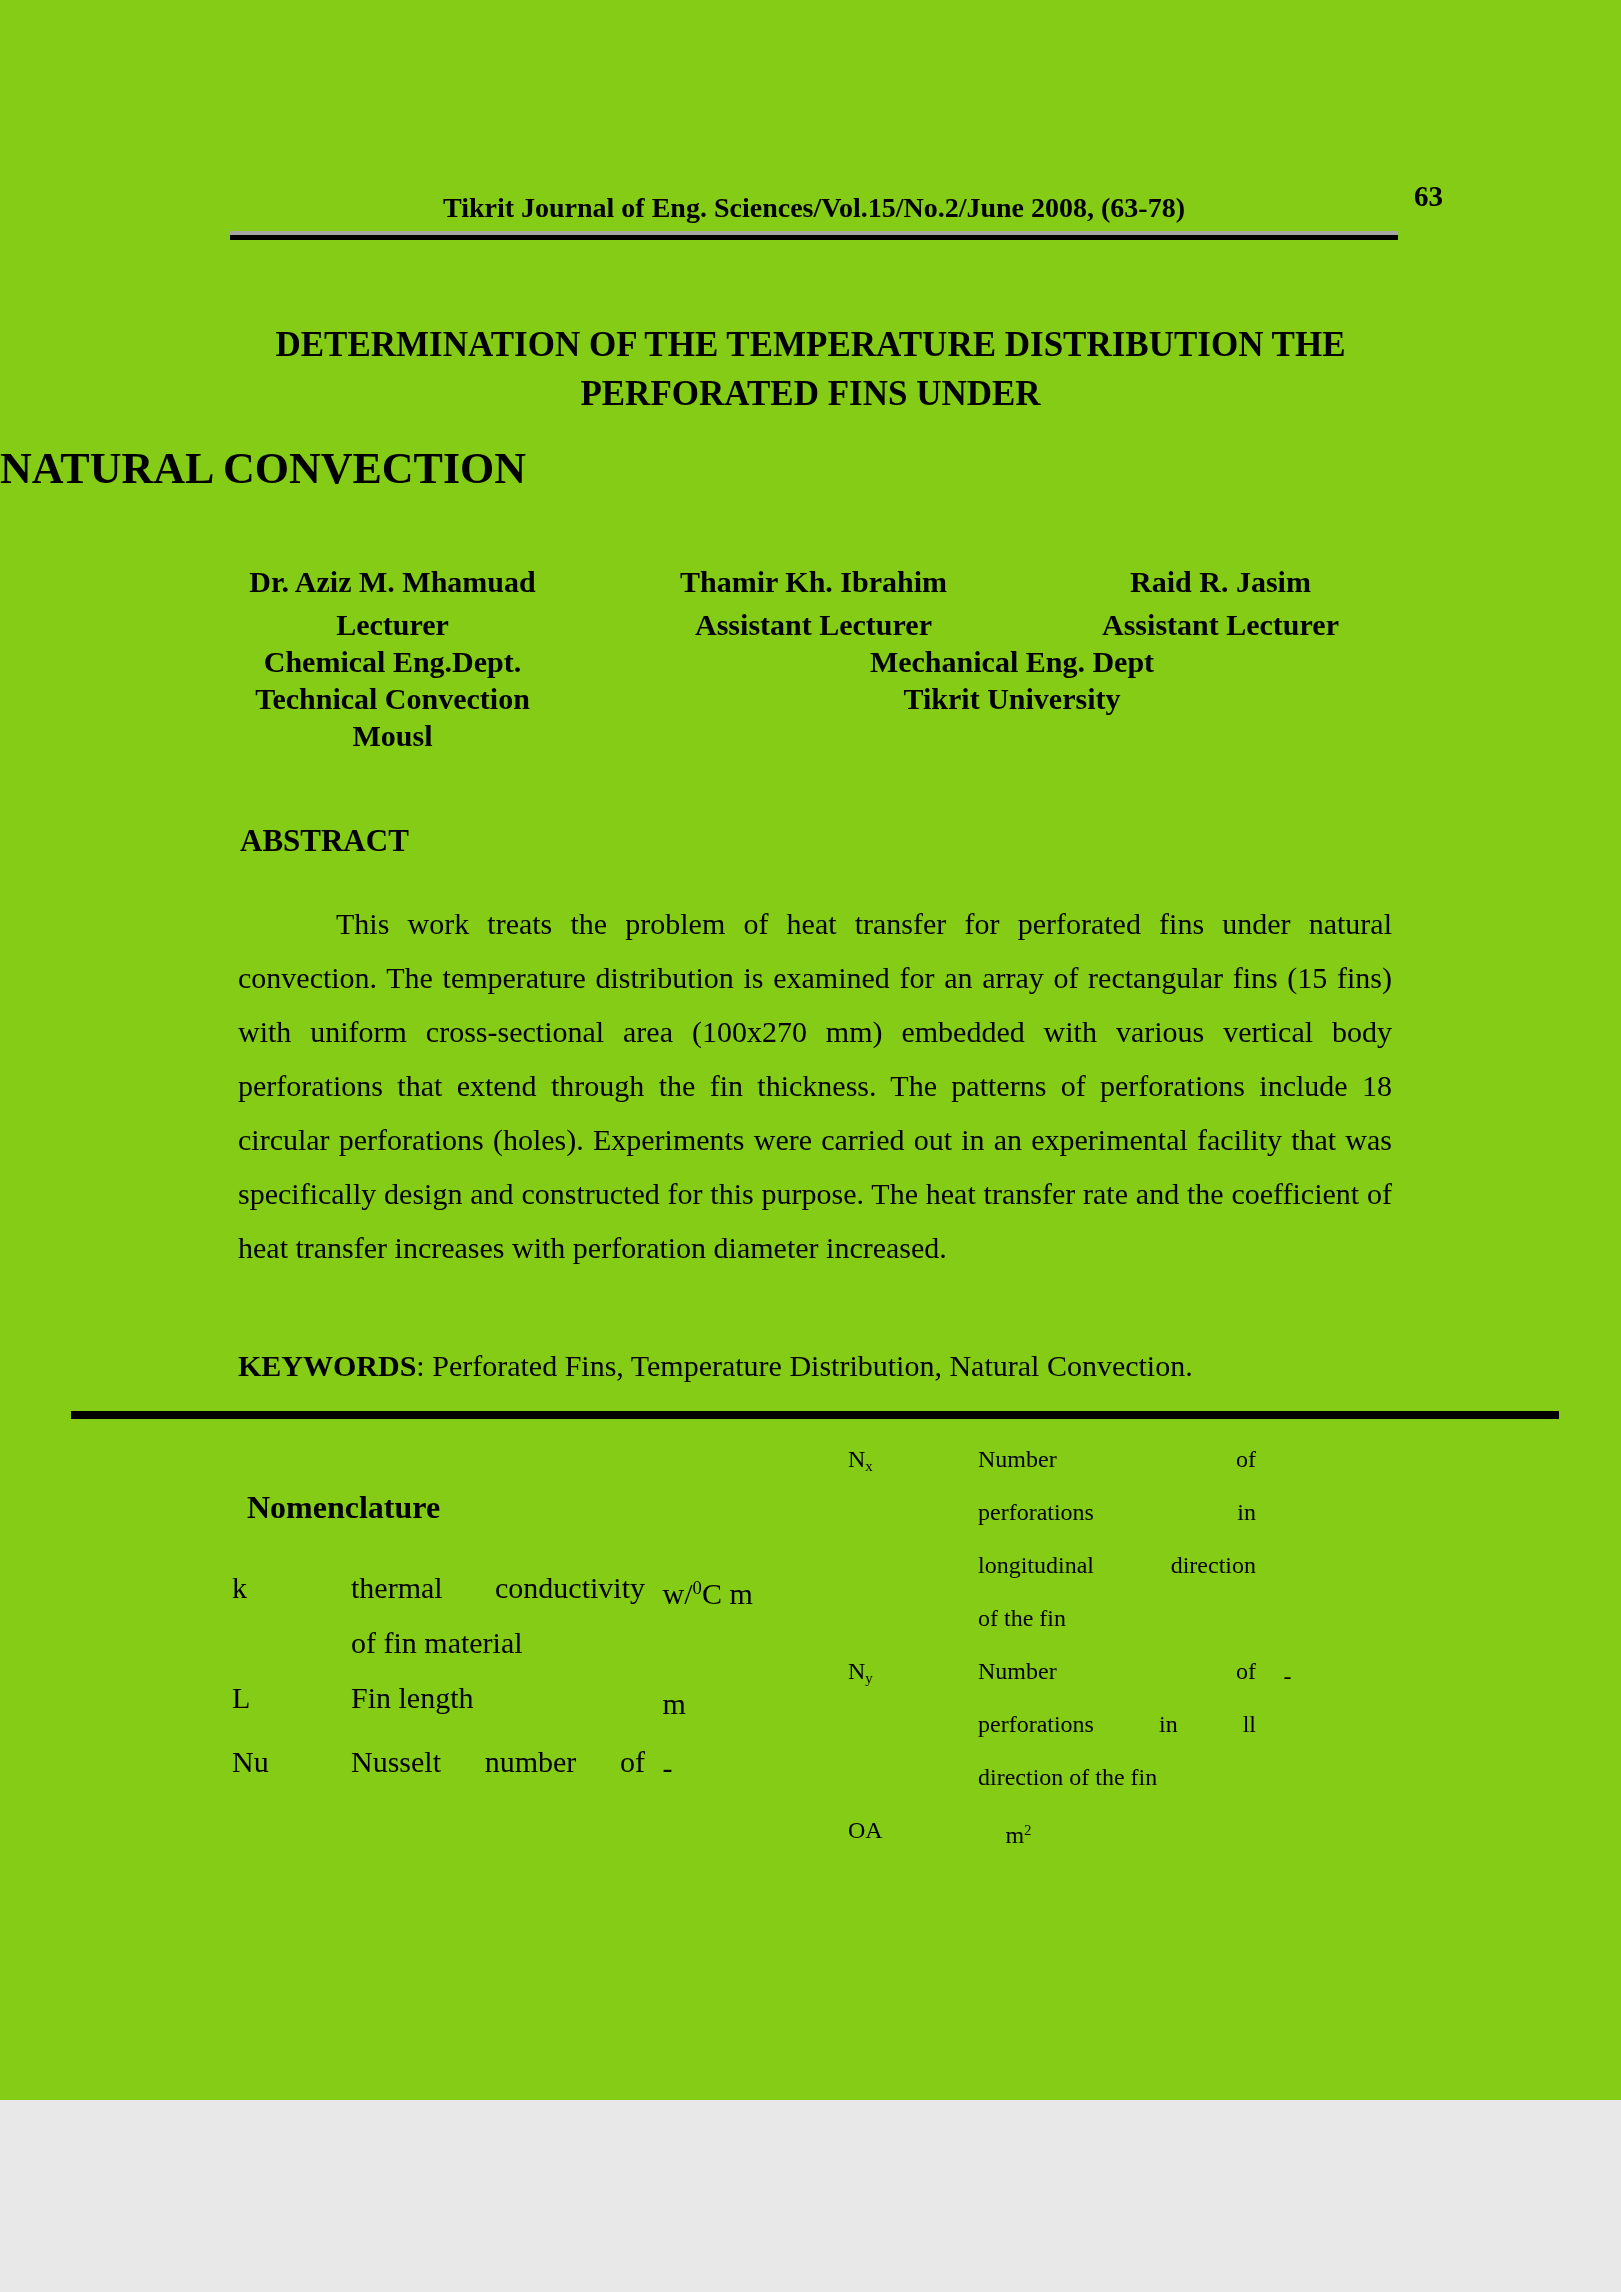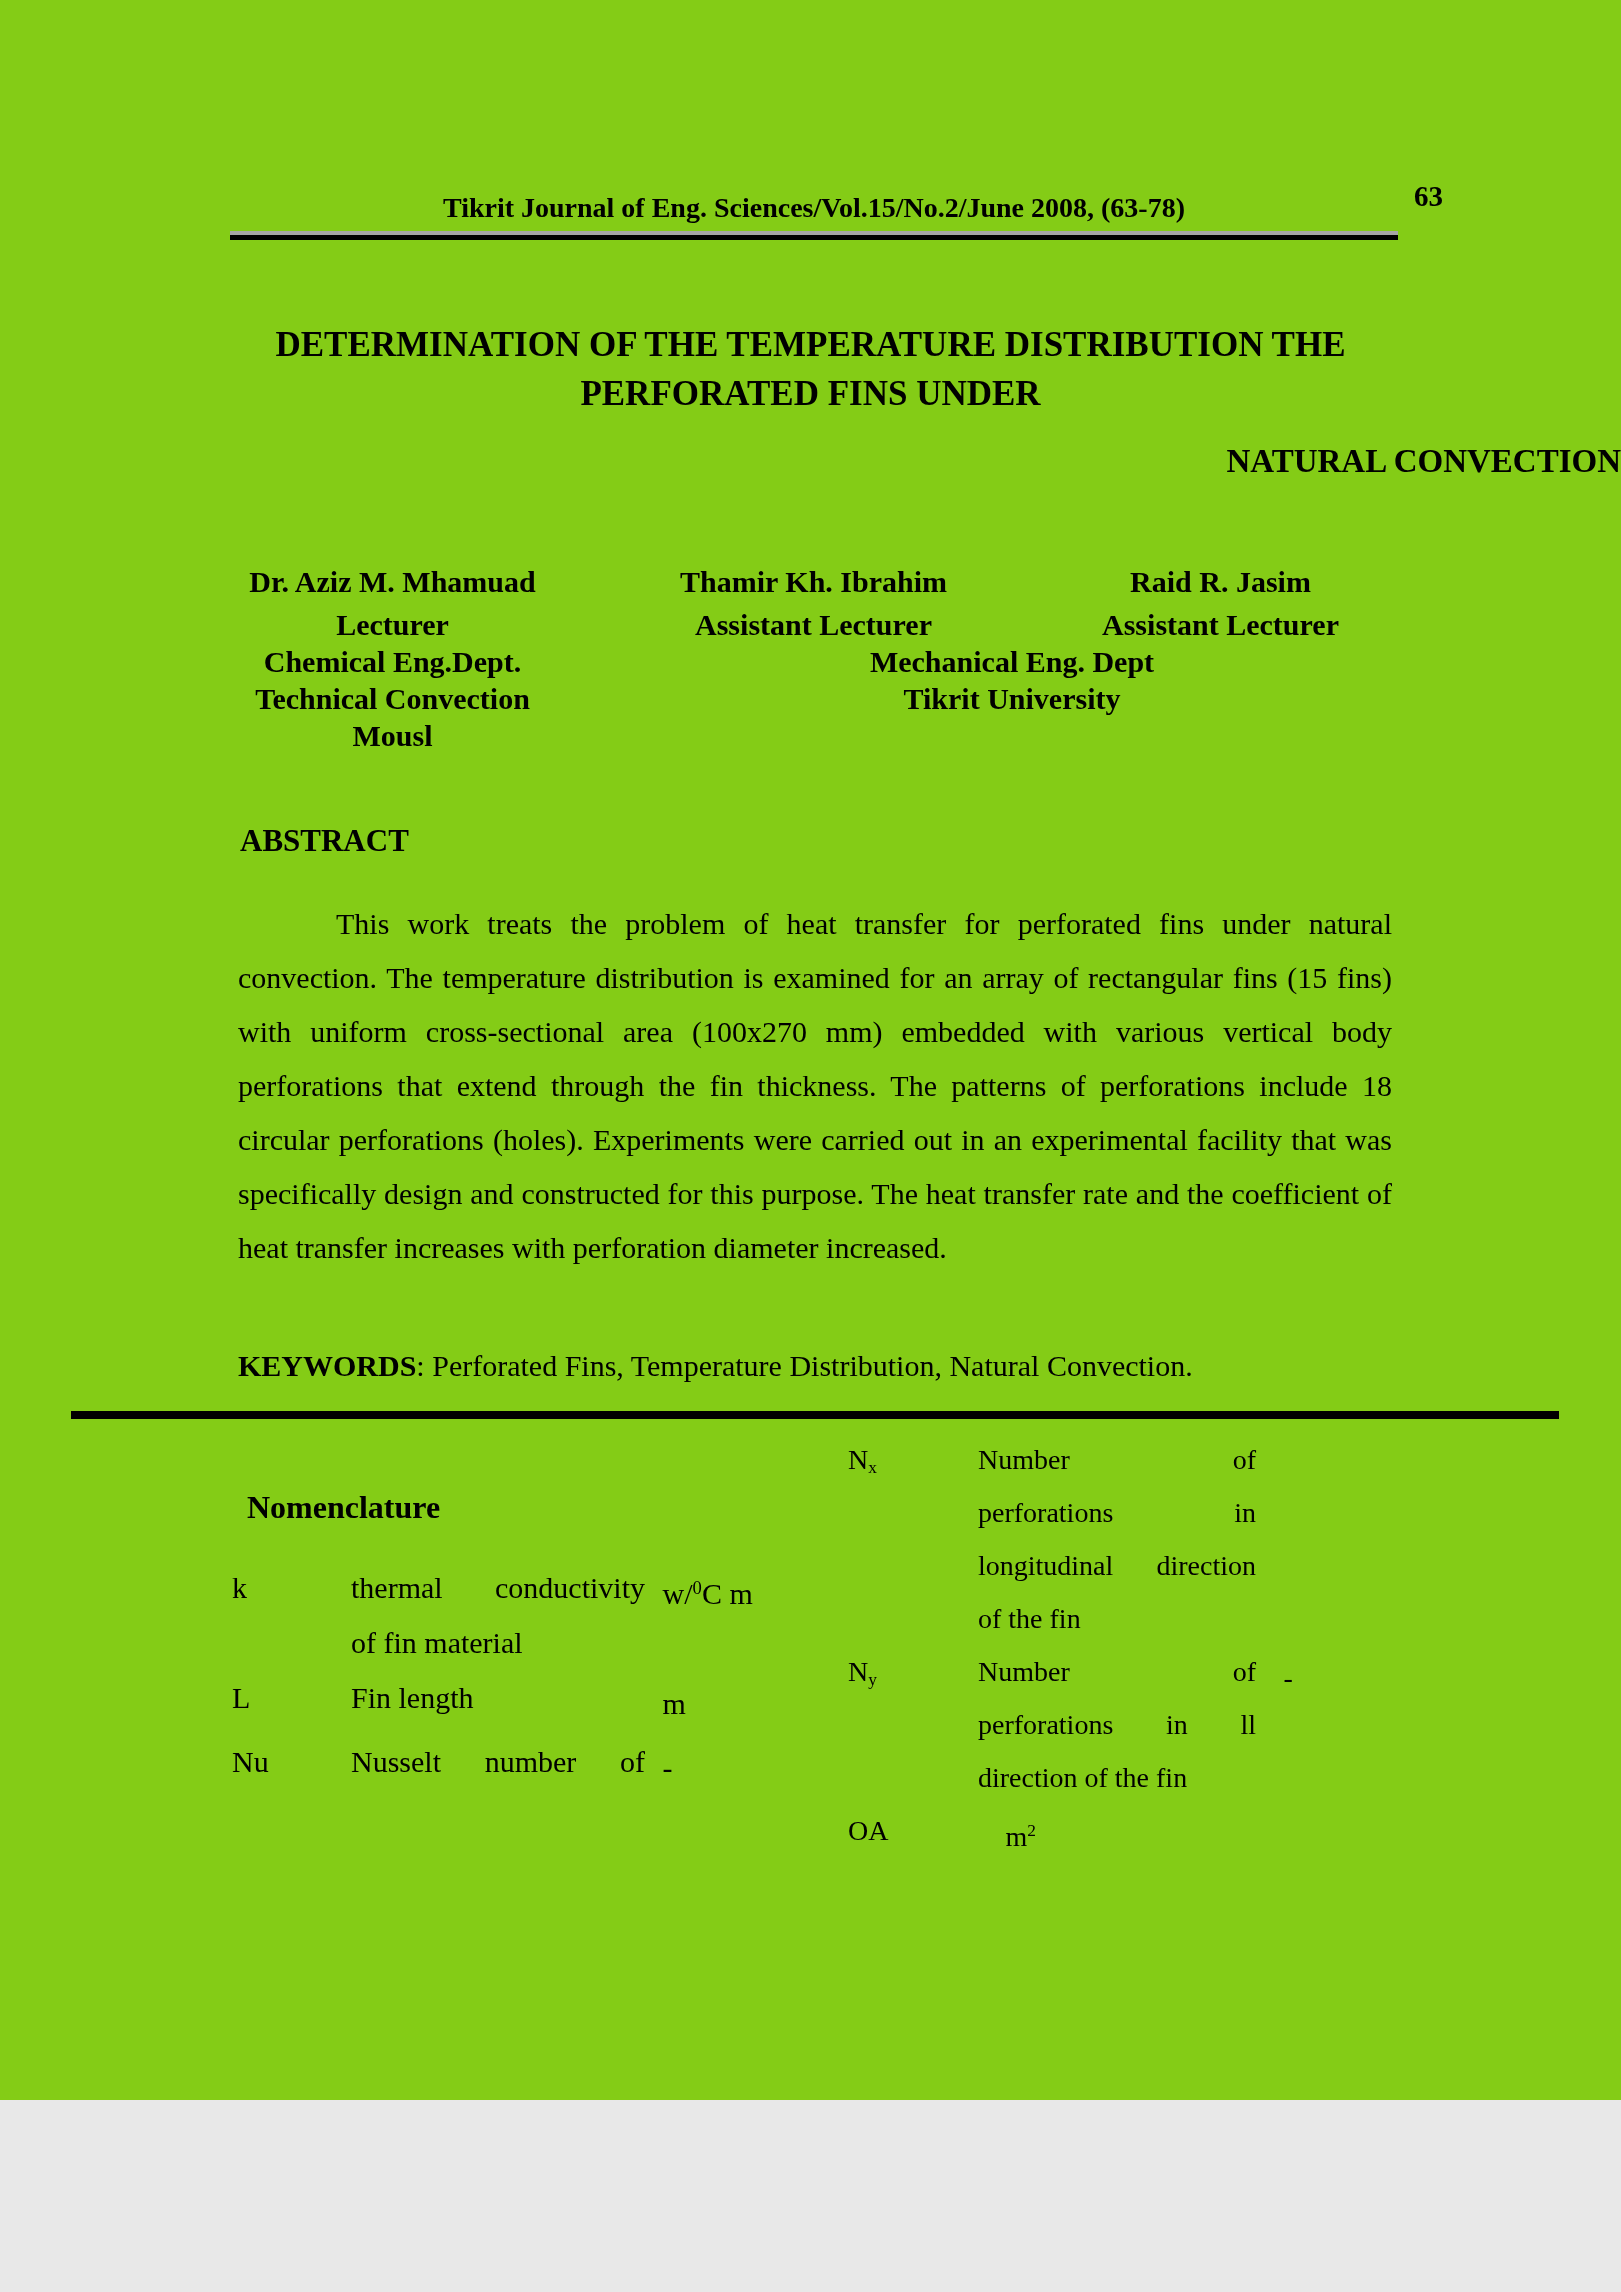--- a/index.html
+++ b/index.html
@@ -25,21 +25,21 @@
   .header-rule .gray { height: 3.9px; background: #a6a6a6; }
   .header-rule .black { height: 4.9px; background: #000; }
 
   
   .title-block {
     top: 320px; left: 0; width: 1621px;
     font-size: 35px; font-weight: bold; text-align: center; line-height: 49px;
   }
   .title-line3 {
     top: 443px; left: 0; width: 1621px;
-    font-size: 33px; font-weight: bold; text-align: right;
+    font-size: 44px; font-weight: bold; text-align: left;
   }
 
   
   .auth { font-size: 30px; font-weight: bold; text-align: center; white-space: nowrap; }
   .col1 { left: 221px; width: 343px; }
   .col2 { left: 632px; width: 363px; }
   .col3 { left: 1049px; width: 343px; }
   .colshared { left: 632px; width: 760px; }
   .row-names { top: 565px; }
   .row-roles { top: 608px; }
@@ -56,21 +56,21 @@
   }
 
   
   .keywords { top: 1349px; left: 238px; font-size: 30px; }
   .kw-rule { top: 1411px; left: 71px; width: 1488px; height: 7.8px; background: #000; }
 
   
   .nom-heading { top: 1453px; left: 247px; font-size: 32px; font-weight: bold; margin-top: 36px; }
   .nom-colhead { top: 1503px; left: 232px; width: 568px; font-size: 30px; font-weight: bold; line-height: 55px; display: flex; }
   .nom-left  { top: 1560px; left: 232px; width: 568px; font-size: 30px; line-height: 55px; }
-  .nom-right { top: 1433px; left: 848px; width: 588px; font-size: 28px; line-height: 53px; }
+  .nom-right { top: 1433px; left: 848px; width: 588px; font-size: 24px; line-height: 53px; }
   .nom-row { display: flex; align-items: flex-start; }
   .sym-cell  { width: 119px; flex: none; }
   .def-cell  { width: 294px; flex: none; }
   .nom-right .sym-cell { width: 130px; }
   .nom-right .def-cell { width: 278px; }
   .unit-cell { margin-left: 17.6px; width: 137px; flex: none; }
   .nom-right .unit-cell { margin-left: 27.4px; width: 108px; }
   .def-line { text-align: justify; text-align-last: justify; }
   .def-line.last { text-align-last: left; }
   sub { font-size: 0.62em; vertical-align: -0.25em; }

